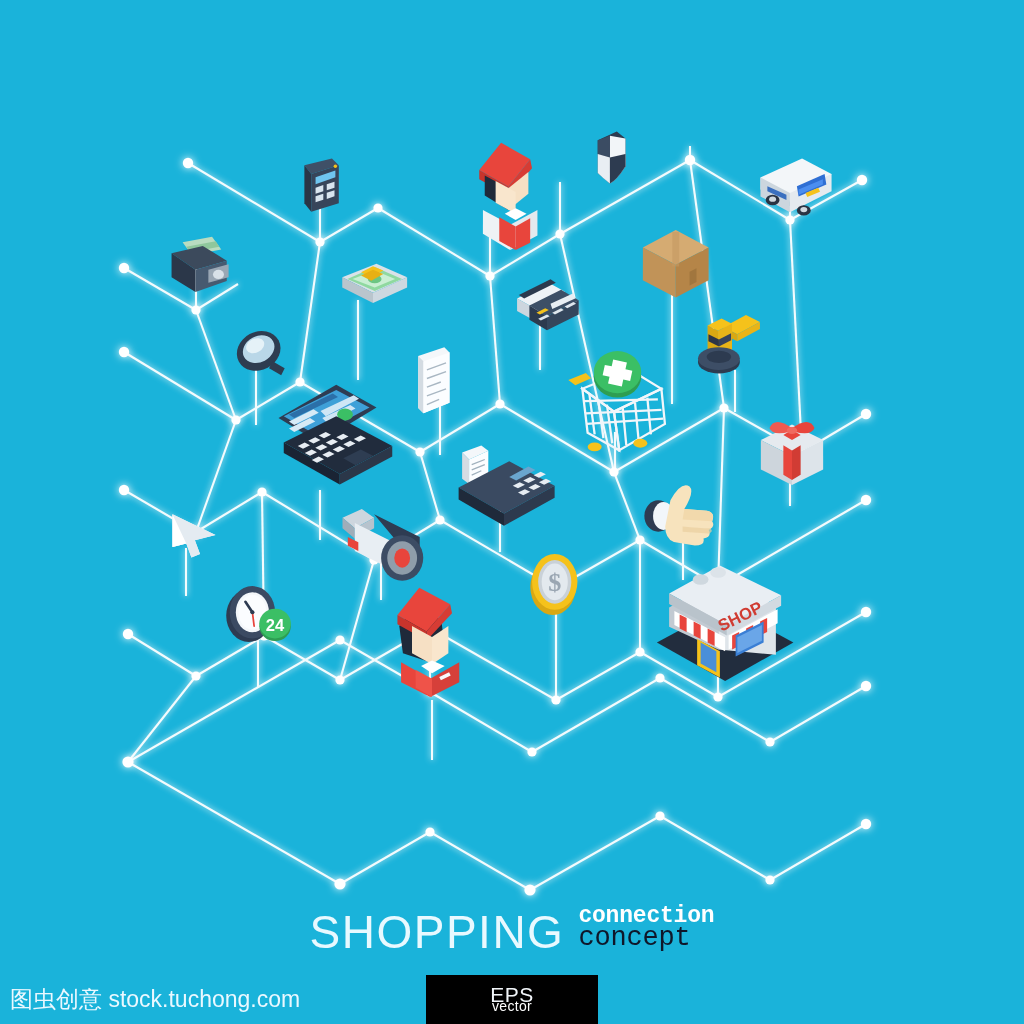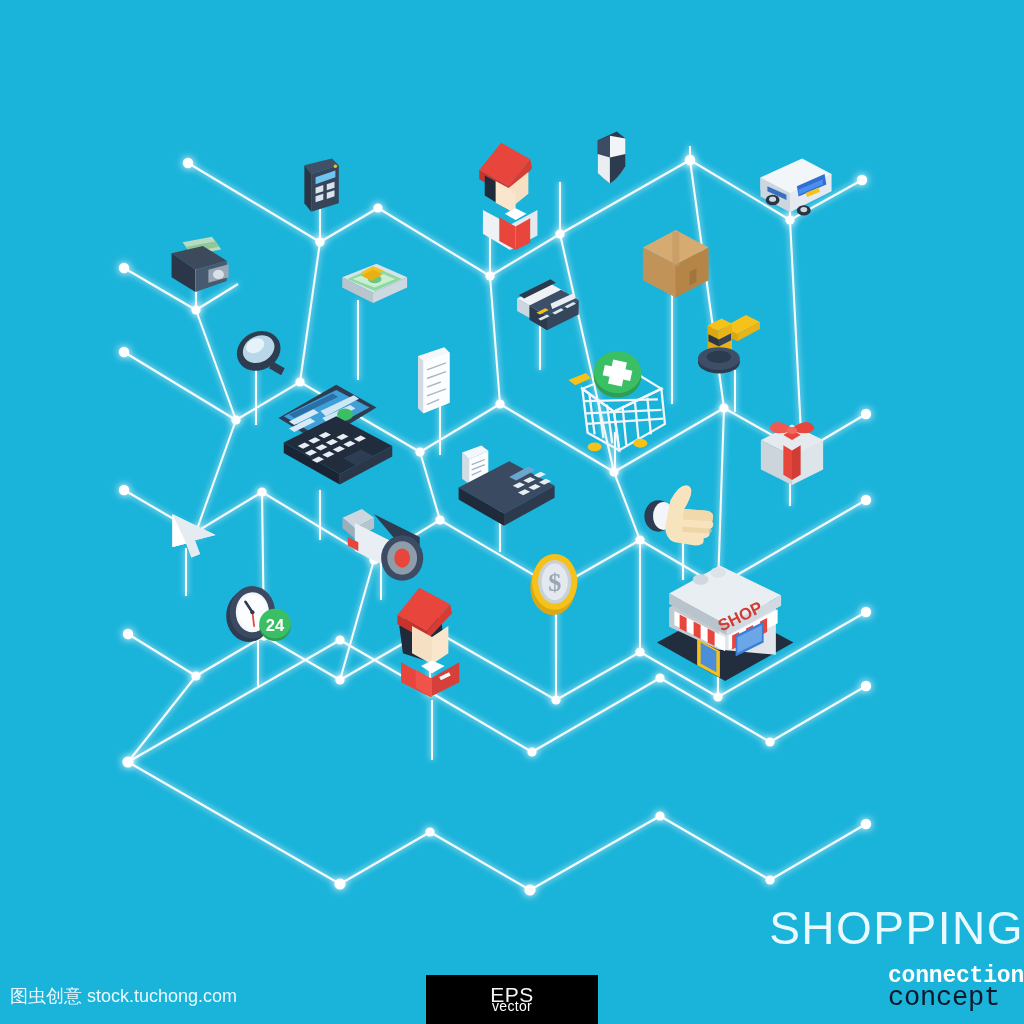--- a/index.html
+++ b/index.html
@@ -11,41 +11,41 @@
     position:relative;
   }
   #stage { position:absolute; inset:0; width:1024px; height:1024px; }
 
   svg.net { position:absolute; left:0; top:0; width:1024px; height:1024px; }
 
   
   .titlewrap{
     position:absolute; left:0; right:0; top:905px;
     display:flex; justify-content:center; align-items:flex-end;
-    gap:14px; pointer-events:none;flex-direction:column;
+    gap:14px; pointer-events:none;
   }
   .t-main{
     font-size:46px; font-weight:300; letter-spacing:1.5px;
     color:#e8f9ff; line-height:1;
   }
   .t-sub{ display:flex; flex-direction:column; line-height:1.02; padding-bottom:2px;font-family:Liberation Mono, monospace;}
   .t-sub .a{ font-size:23px; font-weight:700; color:#ffffff; letter-spacing:-.2px;}
   .t-sub .b{ font-size:27px; font-weight:300; color:#0f172a; letter-spacing:-.2px; margin-top:-3px;}
 
   .epsbadge{
     position:absolute; left:50%; transform:translateX(-50%);
     top:975px; width:172px; height:49px; background:#000000;
     display:flex; flex-direction:column; align-items:center; justify-content:center;
   }
   .epsbadge .e1{ font-size:21px; font-weight:300; color:#f2f6fa; line-height:.85; letter-spacing:.5px;}
   .epsbadge .e2{ font-size:14px; font-weight:400; color:#ffffff; line-height:1; margin-top:-4px; letter-spacing:.3px;}
 
   .watermark{
     position:absolute; left:10px; top:984px;
-    font-size:18px; color:#eaf8ff; font-weight:400; white-space:nowrap;
+    font-size:23px; color:#eaf8ff; font-weight:400; white-space:nowrap;
   }
   .watermark .cn{ font-family:"DejaVu Sans", sans-serif; }
 
   
   .ic{ position:absolute; }
 </style>
 </head>
 <body>
 
 <div id="stage">

